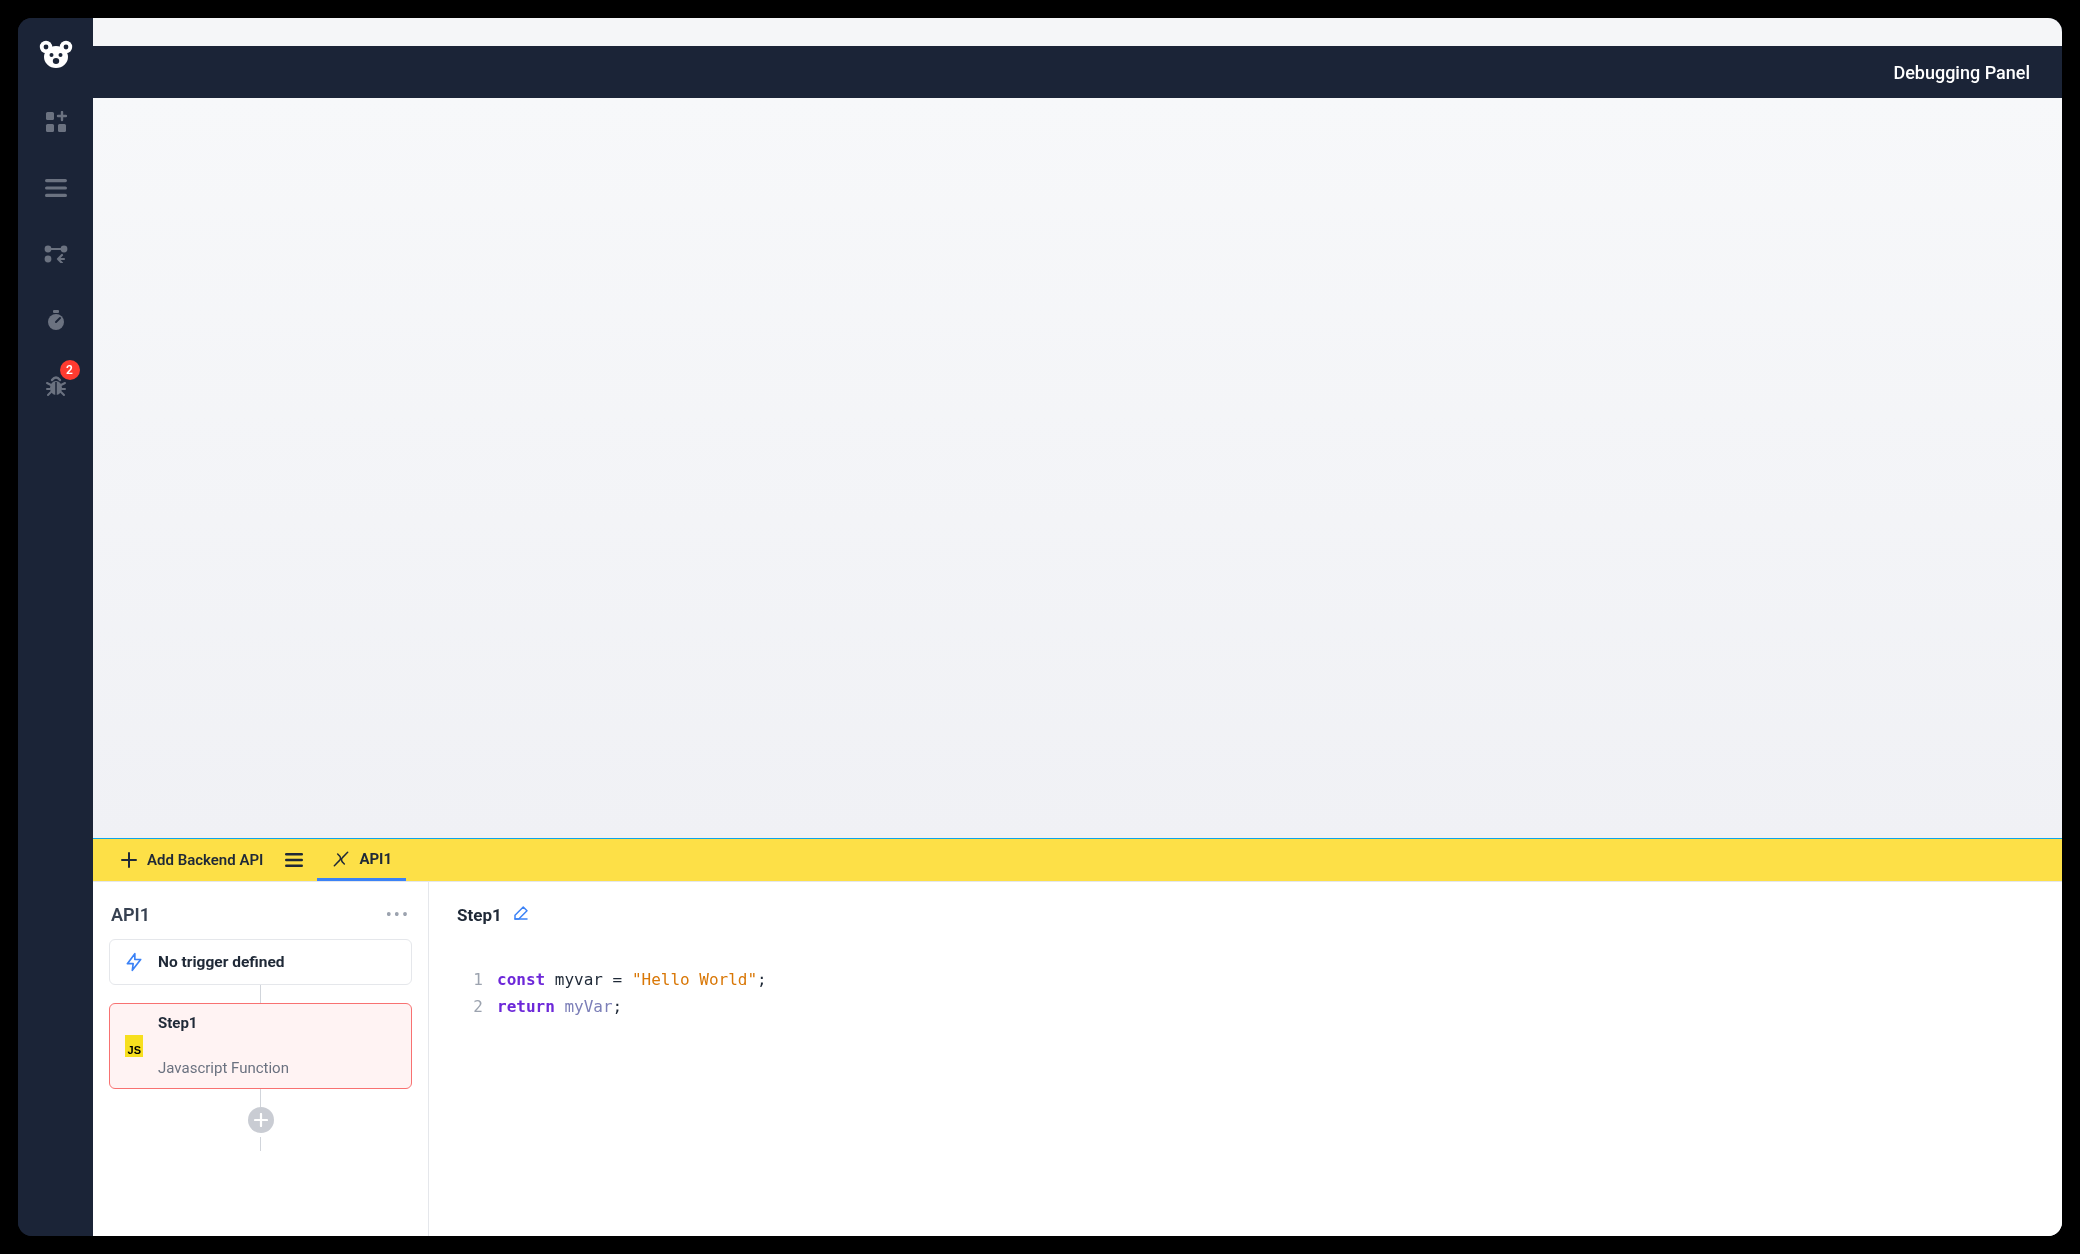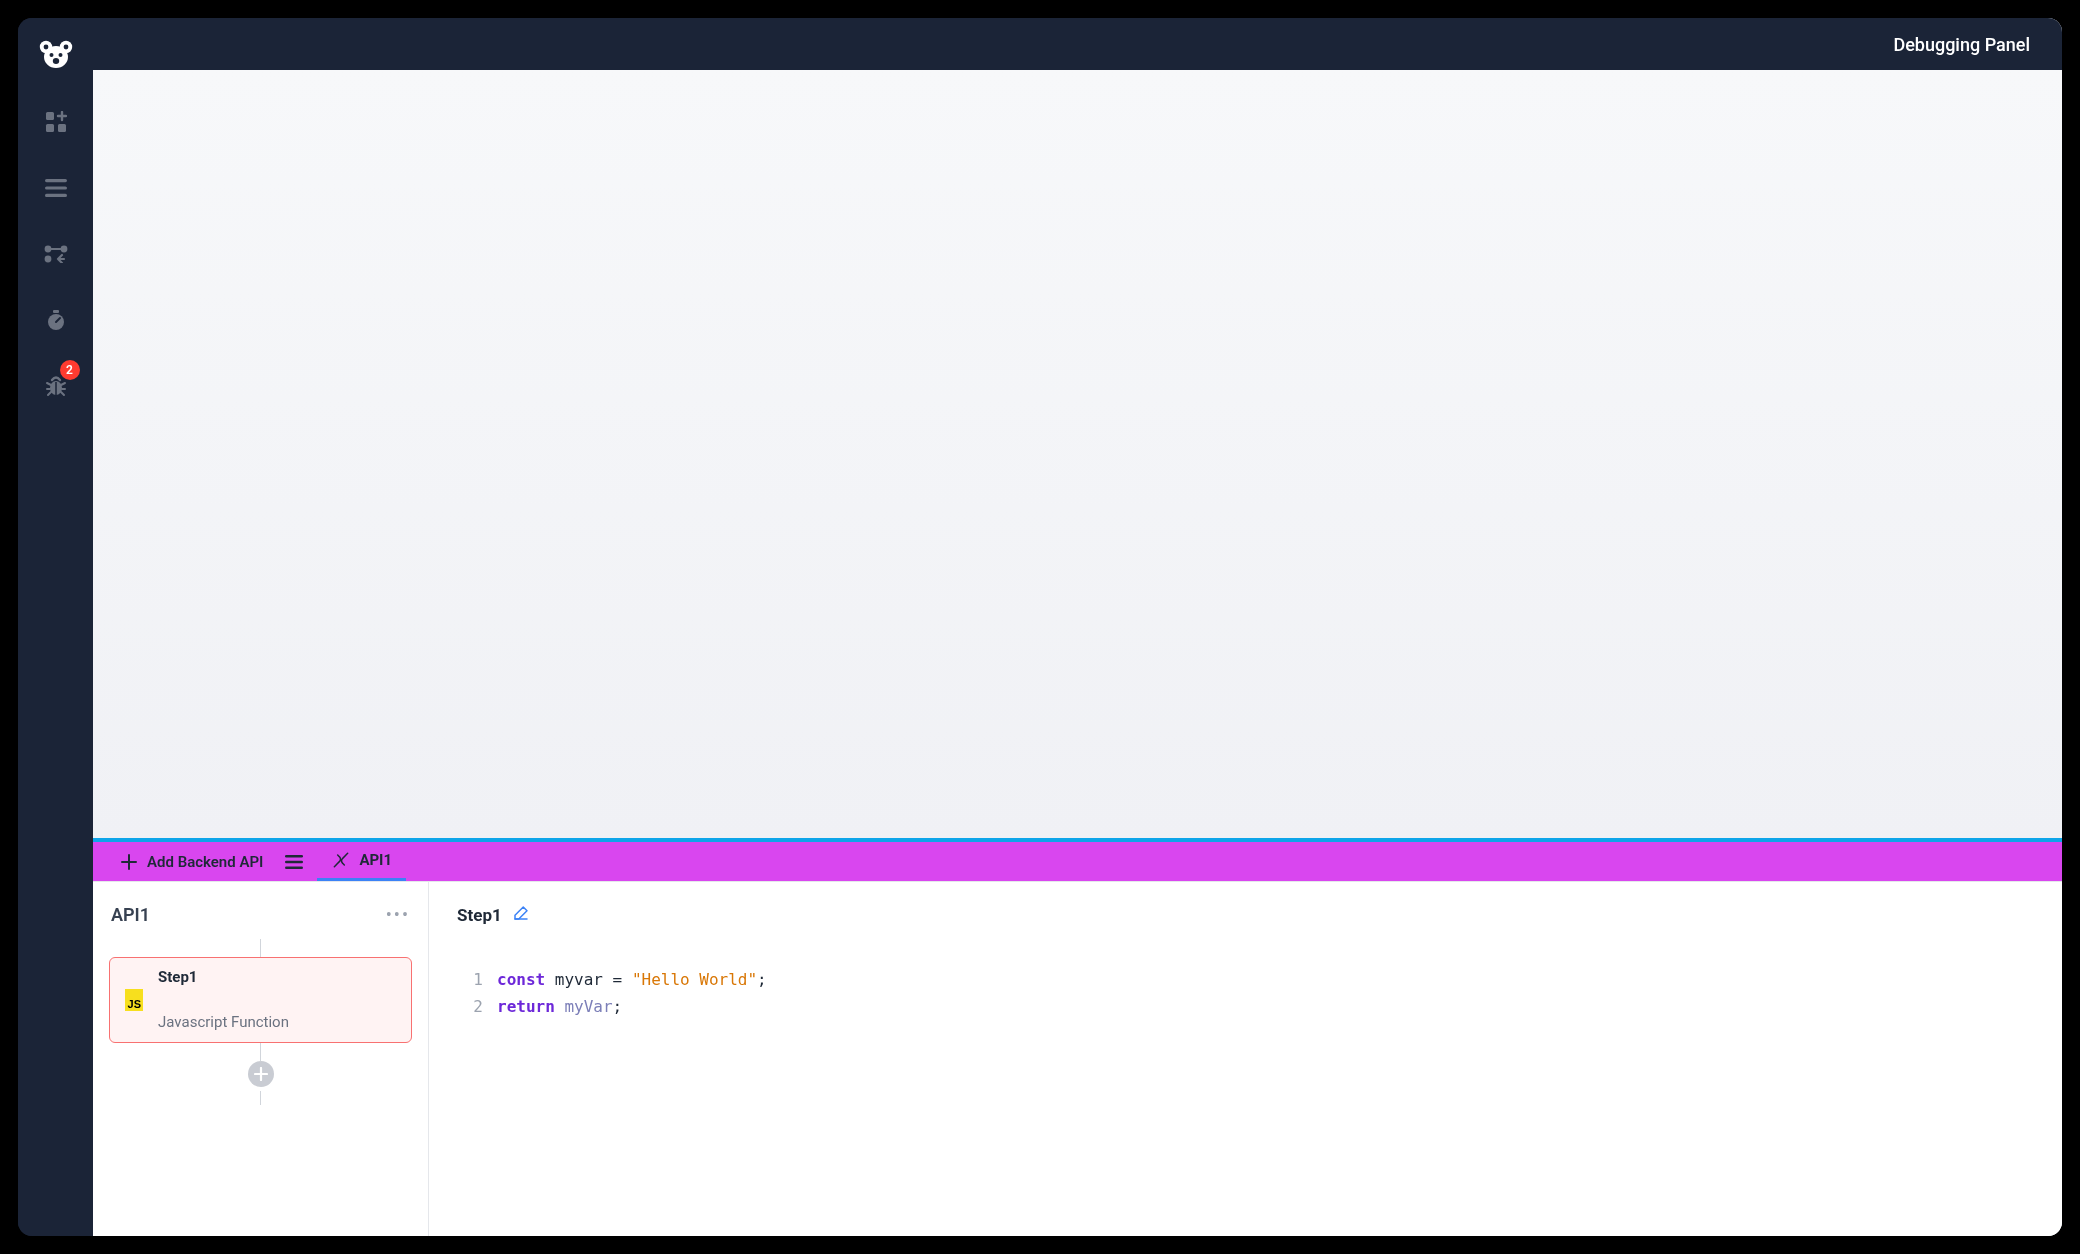--- a/index.html
+++ b/index.html
@@ -63,30 +63,31 @@
   .topbar {
     height: 52px;
     background: #1b2437;
     display: flex;
     align-items: center;
     justify-content: flex-end;
     padding: 0 32px;
     color: #fff;
     font-size: 18px;
     font-weight: 500;
+    margin-top: 28px;
   }
   .canvas-blank {
     flex: 1;
     background: linear-gradient(#f7f8fa, #f0f1f5);
   }
   
   .tabstrip {
     height: 44px;
-    background: #d946ef;
-    border-top: 4px solid #0ea5e9;
+    background: #fde047;
+    border-top: 1px solid #0ea5e9;
     border-bottom: 1px solid #e5e7eb;
     display: flex;
     align-items: stretch;
     padding-left: 14px;
   }
   .tab-add {
     display: flex;
     align-items: center;
     gap: 10px;
     padding: 0 14px;
@@ -325,20 +326,28 @@
       </div>
     </div>
 
     <div class="workspace">
       <div class="ws-left">
         <div class="api-header">
           <span class="api-title">API1</span>
           <span class="more-dots">•••</span>
         </div>
 
+        <div class="node-card">
+          <span class="icon-slot bolt-icon">
+            <svg width="20" height="20" viewBox="0 0 24 24">
+              <path d="M13 2 L4 14 H11 L10 22 L20 9 H13 Z" fill="none" stroke="#3b82f6" stroke-width="2" stroke-linejoin="round"></path>
+            </svg>
+          </span>
+          <span class="node-title-only">No trigger defined</span>
+        </div>
 
         <div class="connector">
             <div class="line"></div>
           </div>
 
         <div class="node-card selected">
           <span class="icon-slot">
             <span class="js-badge">JS</span>
           </span>
           <span class="node-main">

